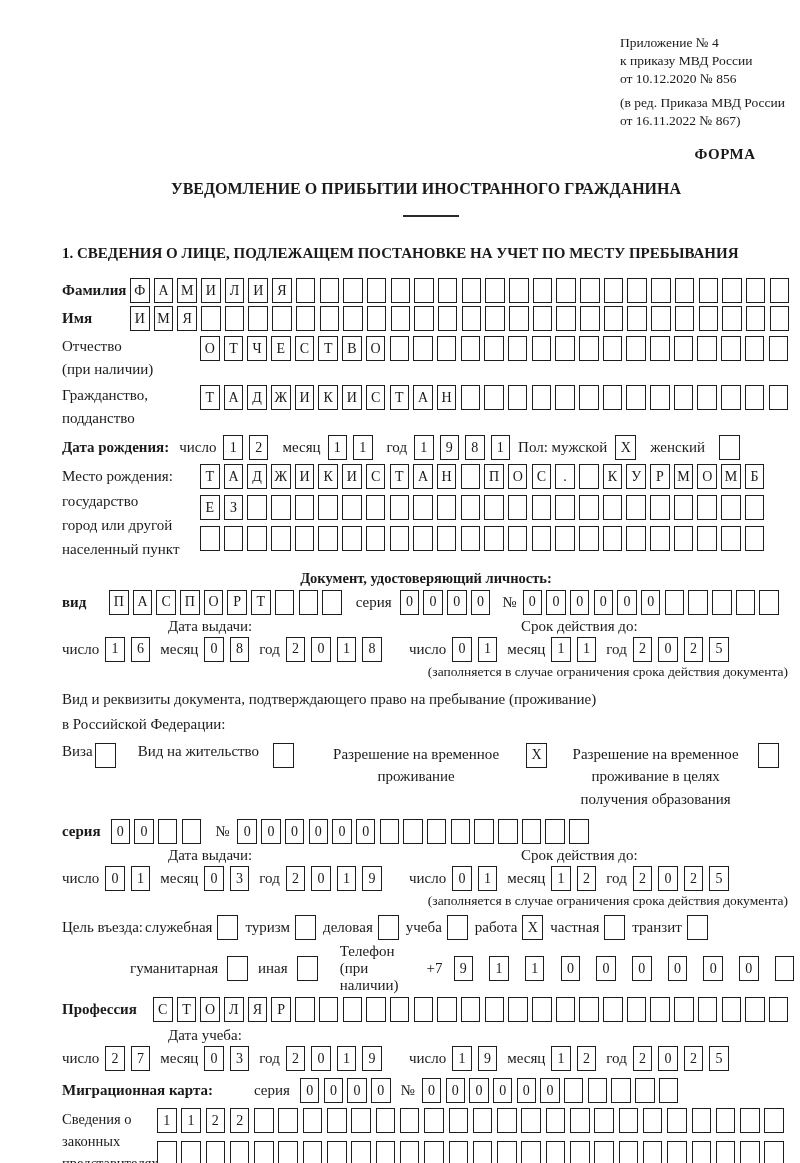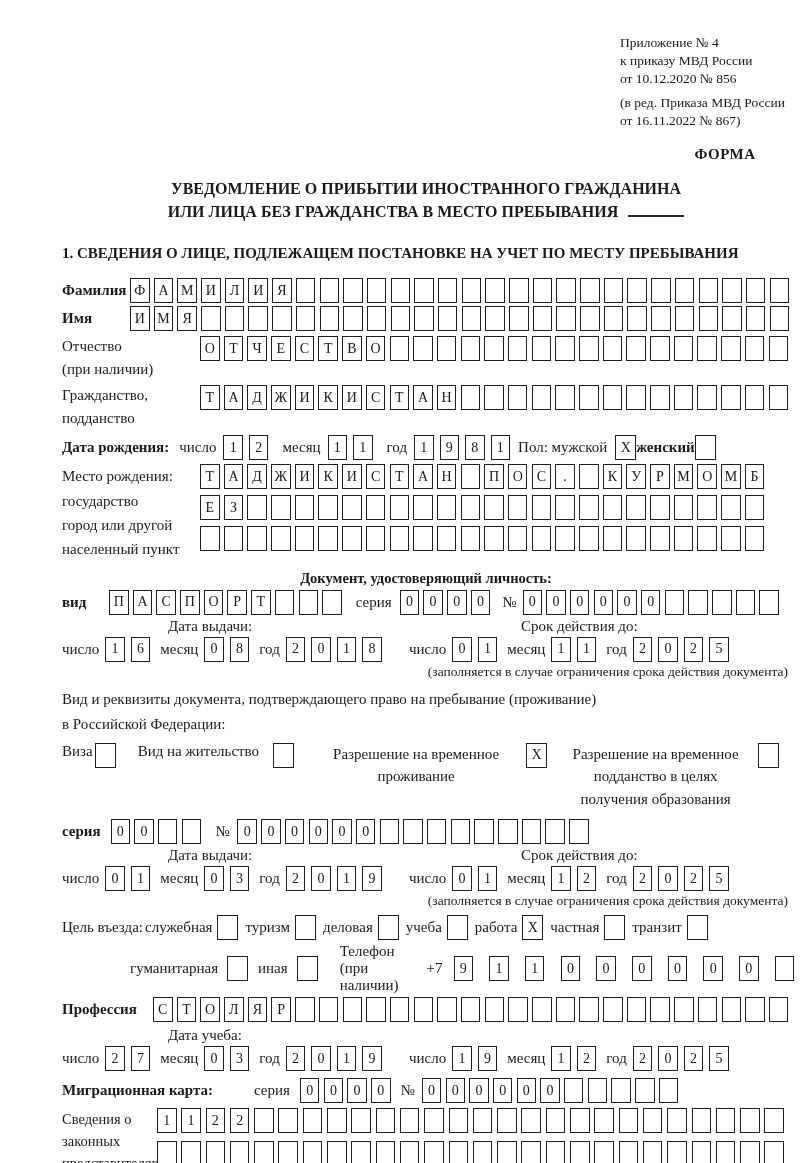--- a/index.html
+++ b/index.html
@@ -46,21 +46,21 @@
   .two-col{display:flex;align-items:center;margin:2px 0;}
   .col-l{width:347px;flex:0 0 auto;display:flex;align-items:center;}
   .col-r{flex:1;display:flex;align-items:center;}
   .dg{display:flex;align-items:center;gap:5px;}
   .dg .t{margin-right:2px;}
   .lab-issue{margin-left:106px;}
   .lab-valid{margin-left:112px;}
   .note{width:726px;text-align:right;font-size:13.5px;margin:1px 0 2px 0;}
 
   .mr6{margin-right:6px;} .mr10{margin-right:10px;} .mr14{margin-right:14px;}
-  .ml8{margin-left:8px;} .ml14{margin-left:0;font-weight:bold;}
+  .ml8{margin-left:8px;} .ml14{margin-left:14px;}
 
   
   .opt-row{display:flex;align-items:flex-start;margin-top:5px;}
   .opt-block{text-align:center;line-height:1.5;}
   .opt-row .cell{margin-top:0;}
 
   
   .purpose .cell{margin-left:5px;margin-right:7px;}
   .purpose2{margin-left:68px;}
   .phone-cells{margin-left:6px;}
@@ -78,21 +78,21 @@
     <div class="grp2">
       <div>(в ред. Приказа МВД России</div>
       <div>от 16.11.2022 № 867)</div>
     </div>
   </div>
   <div class="forma">ФОРМА</div>
 
   <div class="title">
     <div>УВЕДОМЛЕНИЕ О ПРИБЫТИИ ИНОСТРАННОГО ГРАЖДАНИНА</div>
     <div>
-      <span>ИЛИ ЛИЦА БЕЗ ГРАЖДАНСТВА В МЕСТО ПРЕБЫВАНИЯ</span><span class="blank-line"></span>
+      <span class="blank-line"></span>
     </div>
   </div>
 
   <div class="section-h">1. СВЕДЕНИЯ О ЛИЦЕ, ПОДЛЕЖАЩЕМ ПОСТАНОВКЕ НА УЧЕТ ПО МЕСТУ ПРЕБЫВАНИЯ</div>
 
   <div class="row" style="margin-top:16px;">
     <span class="lbl w-fam">Фамилия</span>
     <span class="cells">
         <span class="cell">Ф</span>
         <span class="cell">А</span>
@@ -447,21 +447,21 @@
     <span class="cell cb" style="margin-left:2px;"></span>
     <span style="margin-left:22px;">Вид на жительство</span>
     <span class="cell cb" style="margin-left:14px;"></span>
     <span class="opt-block" style="margin-left:22px;width:200px;">
       <div>Разрешение на временное</div>
       <div>проживание</div>
     </span>
     <span class="cell cb" style="margin-left:10px;">X</span>
     <span class="opt-block" style="margin-left:16px;width:185px;">
       <div>Разрешение на временное</div>
-      <div>подданство в целях</div>
+      <div>проживание в целях</div>
       <div>получения образования</div>
     </span>
     <span class="cell cb" style="margin-left:10px;"></span>
   </div>
 
   <div class="row" style="margin-top:9px;">
     <span class="lbl" style="margin-right:10px;">серия</span>
     <span class="cells">
         <span class="cell">0</span>
         <span class="cell">0</span>

